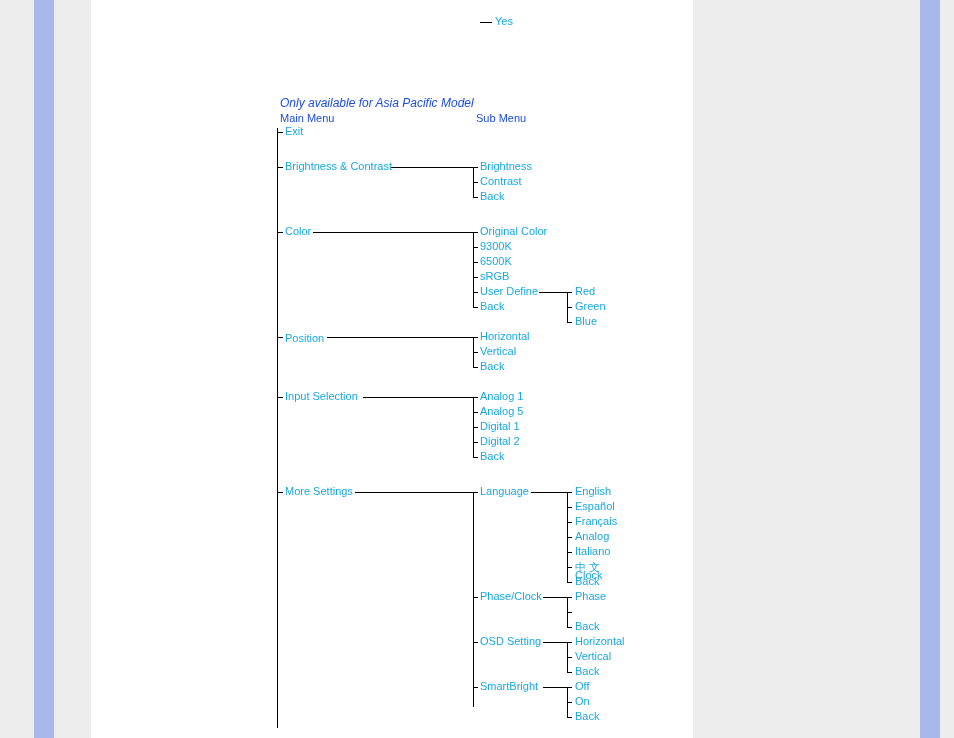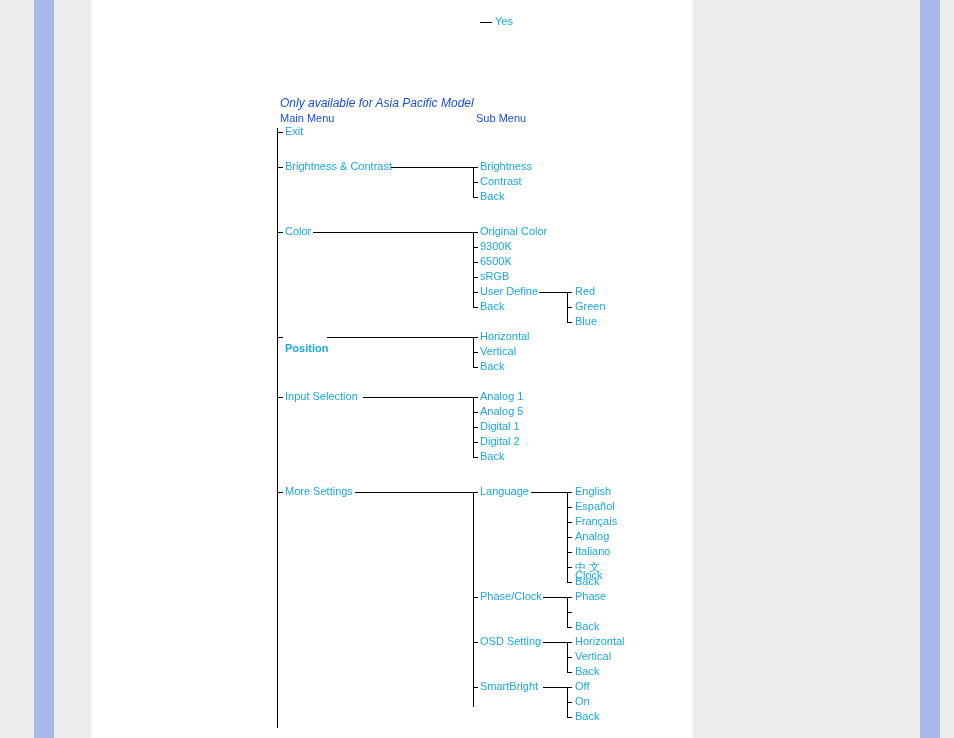--- a/index.html
+++ b/index.html
@@ -114,21 +114,21 @@
     <div class="line hline" style="left:448px; top:292px; width:28px;"></div>
     <div class="line vline" style="left:476px; top:292px; height:30px;"></div>
     <div class="line hline" style="left:476px; top:292px; width:5px;"></div>
     <div class="line hline" style="left:476px; top:307px; width:5px;"></div>
     <div class="line hline" style="left:476px; top:322px; width:5px;"></div>
     <span class="lbl link colSub2" style="top:285px;">Red</span>
     <span class="lbl link colSub2" style="top:300px;text-align:right;">Green</span>
     <span class="lbl link colSub2" style="top:315px;">Blue</span>
 
     <div class="line hline" style="left:186px; top:337px; width:6px;"></div>
-    <span class="lbl link colMain" style="top:342px;font-weight:bold;">Position</span>
+    <span class="lbl link colMain" style="top:332px;">Position</span>
     <div class="line hline" style="left:236px; top:337px; width:146px;"></div>
     <div class="line vline" style="left:382px; top:337px; height:30px;"></div>
     <div class="line hline" style="left:382px; top:337px; width:5px;"></div>
     <div class="line hline" style="left:382px; top:352px; width:5px;"></div>
     <div class="line hline" style="left:382px; top:367px; width:5px;"></div>
     <span class="lbl link colSub" style="top:330px;">Horizontal</span>
     <span class="lbl link colSub" style="top:345px;">Vertical</span>
     <span class="lbl link colSub" style="top:360px;">Back</span>
 
     <div class="line hline" style="left:186px; top:397px; width:6px;"></div>

